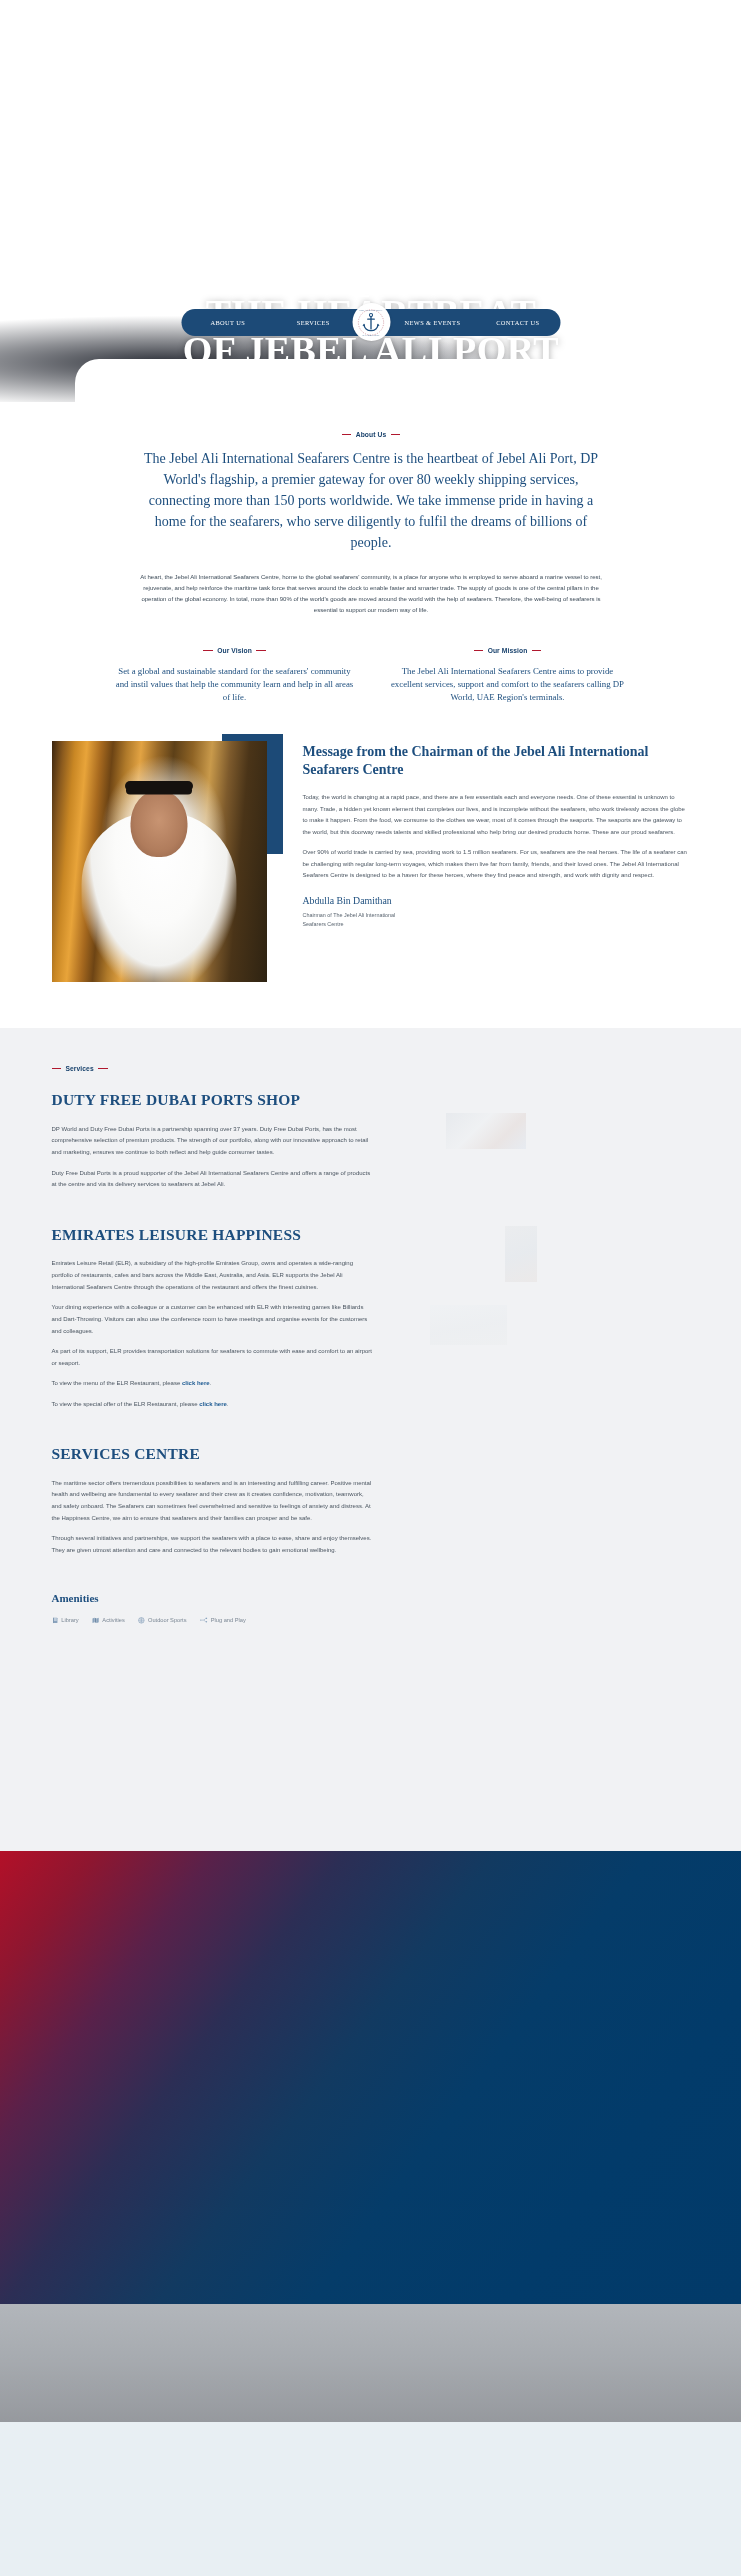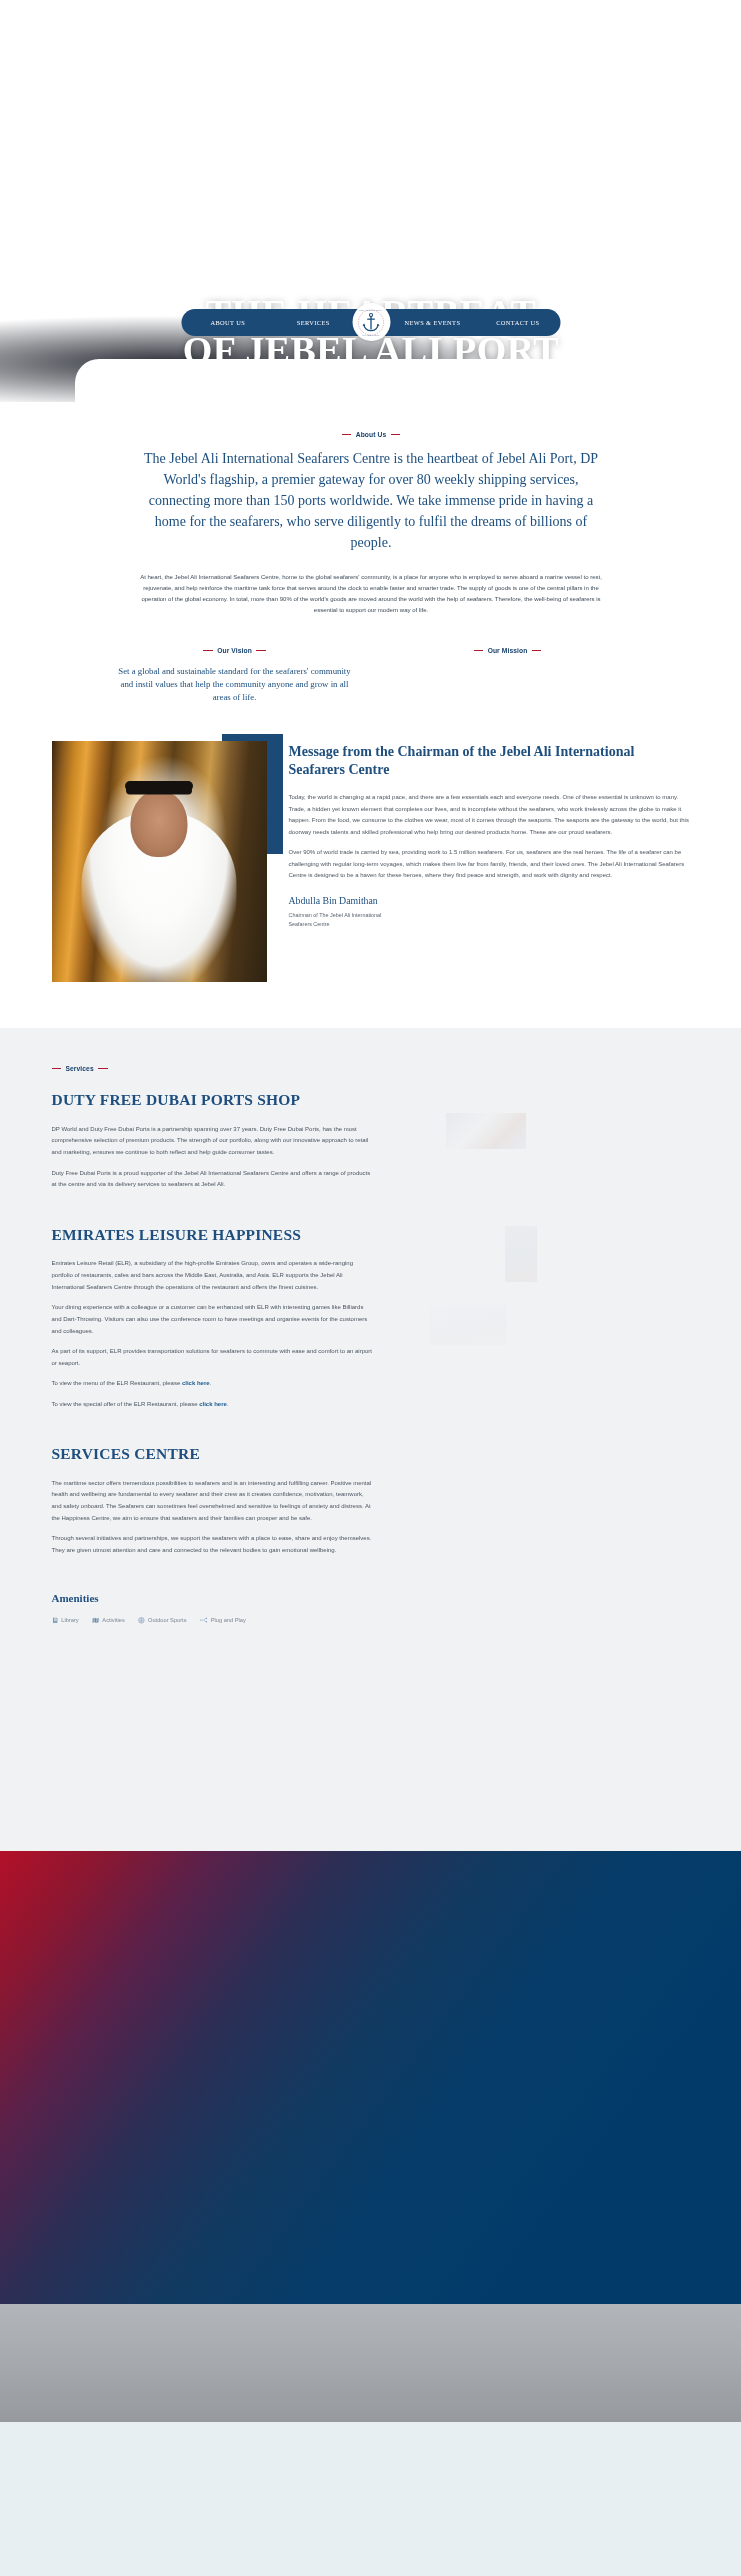--- a/index.html
+++ b/index.html
@@ -146,21 +146,21 @@
     margin-top: 11.3px;
     font-family: "Liberation Serif", serif;
     color: #1d4e7e;
     font-size: 8.8px;
     line-height: 1.45;
   }
 
   
   .chairman {
     width: 639px; margin: 37px auto 0;
-    display: flex; gap: 15px; align-items: flex-start;
+    display: flex; gap: 29px; align-items: flex-start;
     padding-bottom: 46px;
   }
   .chair-media { position: relative; width: 222px; flex: 0 0 222px; }
   .chair-accent {
     position: absolute; right: -9.3px; top: -7.2px;
     width: 61px; height: 120px;
     background: #1c4a77;
     z-index: 0;
   }
   .chair-photo {
@@ -346,29 +346,30 @@
   <p class="about-lead">The Jebel Ali International Seafarers Centre is the heartbeat of Jebel Ali Port, DP World's flagship, a premier gateway for over 80 weekly shipping services, connecting more than 150 ports worldwide. We take immense pride in having a home for the seafarers, who serve diligently to fulfil the dreams of billions of people.</p>
   <p class="about-body">At heart, the Jebel Ali International Seafarers Centre, home to the global seafarers' community, is a place for anyone who is employed to serve aboard a marine vessel to rest, rejuvenate, and help reinforce the maritime task force that serves around the clock to enable faster and smarter trade. The supply of goods is one of the central pillars in the operation of the global economy. In total, more than 90% of the world's goods are moved around the world with the help of seafarers. Therefore, the well-being of seafarers is essential to support our modern way of life.</p>
 
   <div class="vm-row">
     <div class="vm-col">
       <div class="eyebrow">
         <span class="rule"></span>
         <span class="txt">Our Vision</span>
         <span class="rule"></span>
       </div>
-      <p class="vm-text">Set a global and sustainable standard for the seafarers' community and instil values that help the community anyone and grow in all areas of life.</p>
+      <p class="vm-text">Set a global and sustainable standard for the seafarers' community and instil values that help the community learn and help in all areas of life.</p>
     </div>
 
     <div class="vm-col">
       <div class="eyebrow">
         <span class="rule"></span>
         <span class="txt">Our Mission</span>
         <span class="rule"></span>
       </div>
+      <p class="vm-text">The Jebel Ali International Seafarers Centre aims to provide excellent services, support and comfort to the seafarers calling DP World, UAE Region's terminals.</p>
     </div>
   </div>
 </section>
 
 <section class="chairman">
   <div class="chair-media">
     <div class="chair-accent"></div>
     <div class="chair-photo">
       <div class="figure"></div>
       <div class="head"></div>

